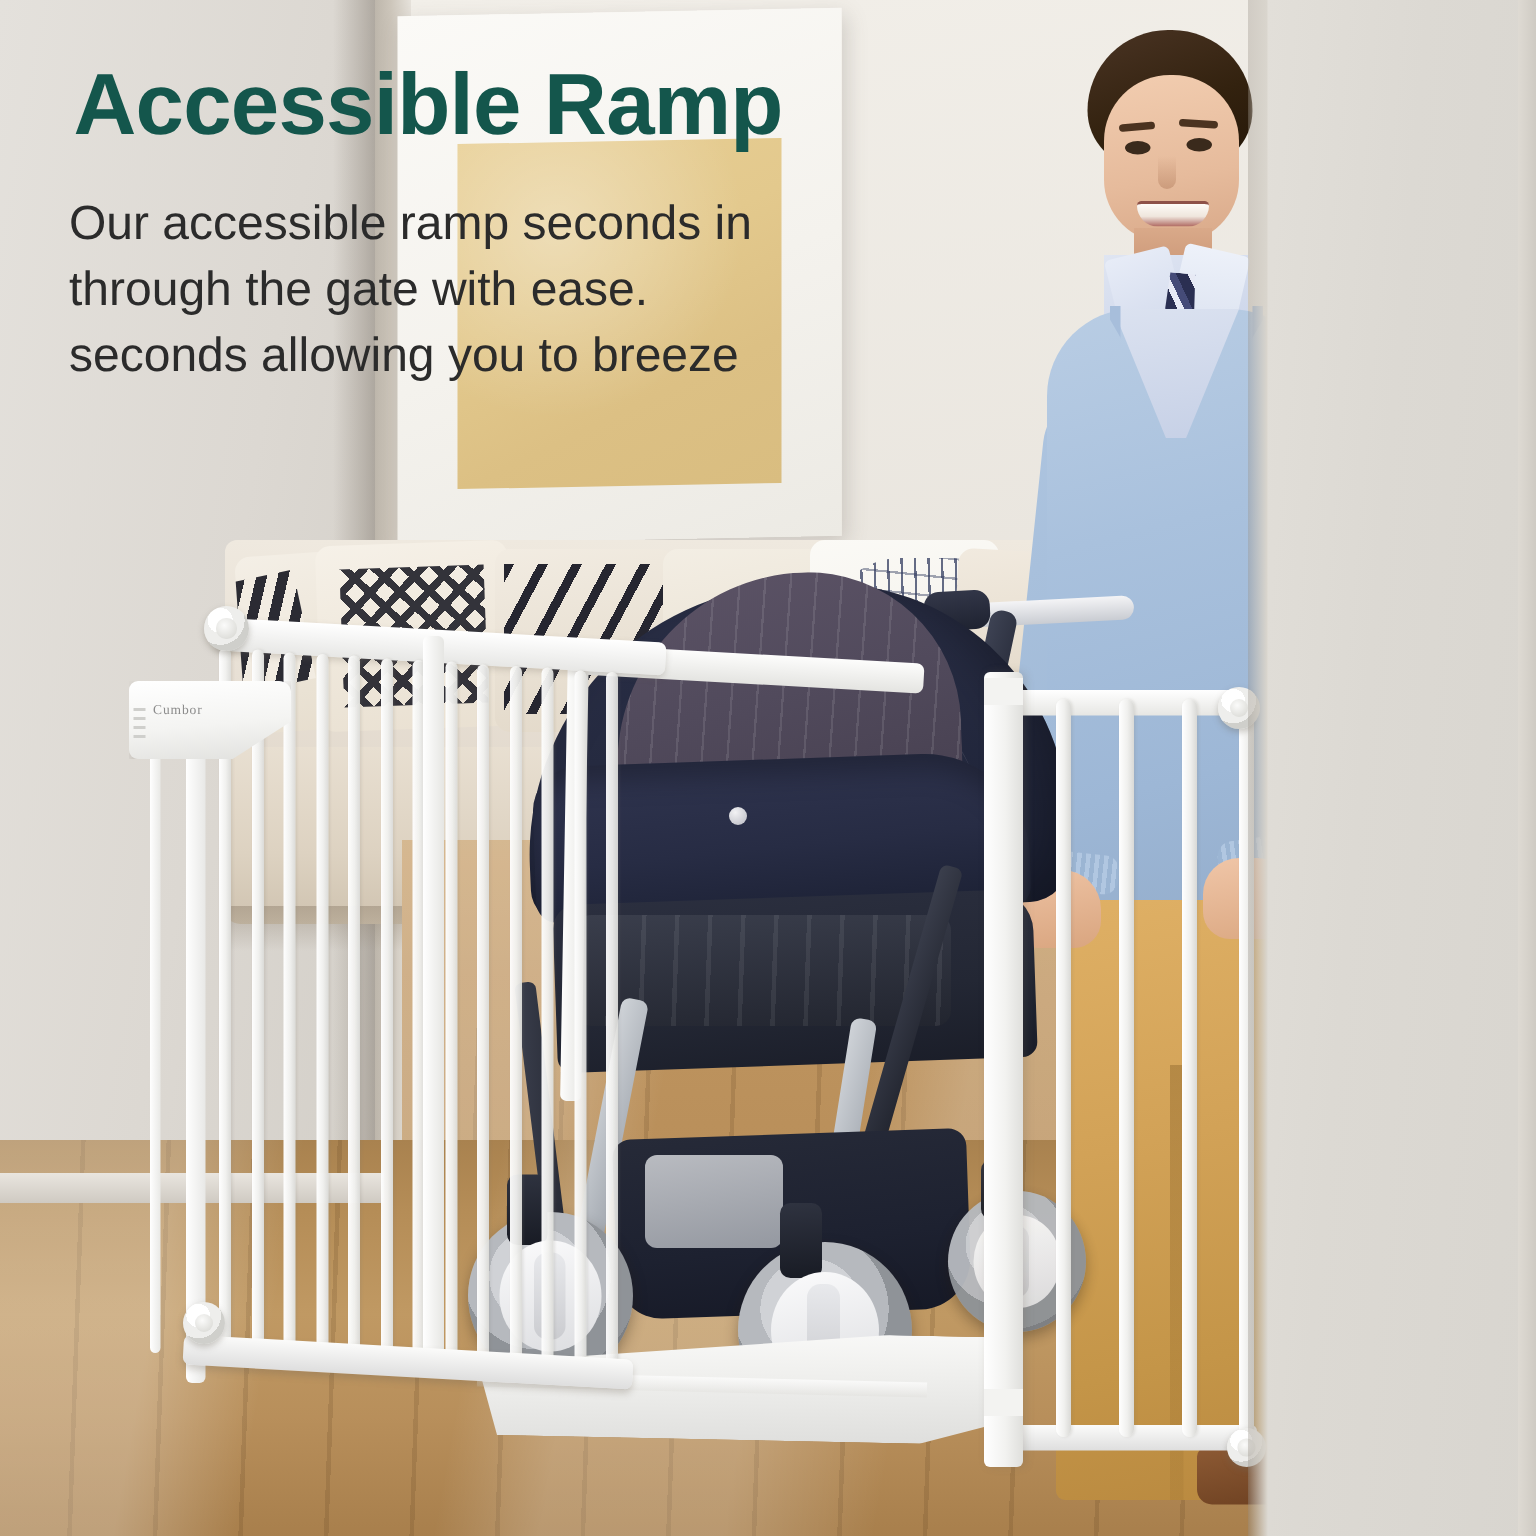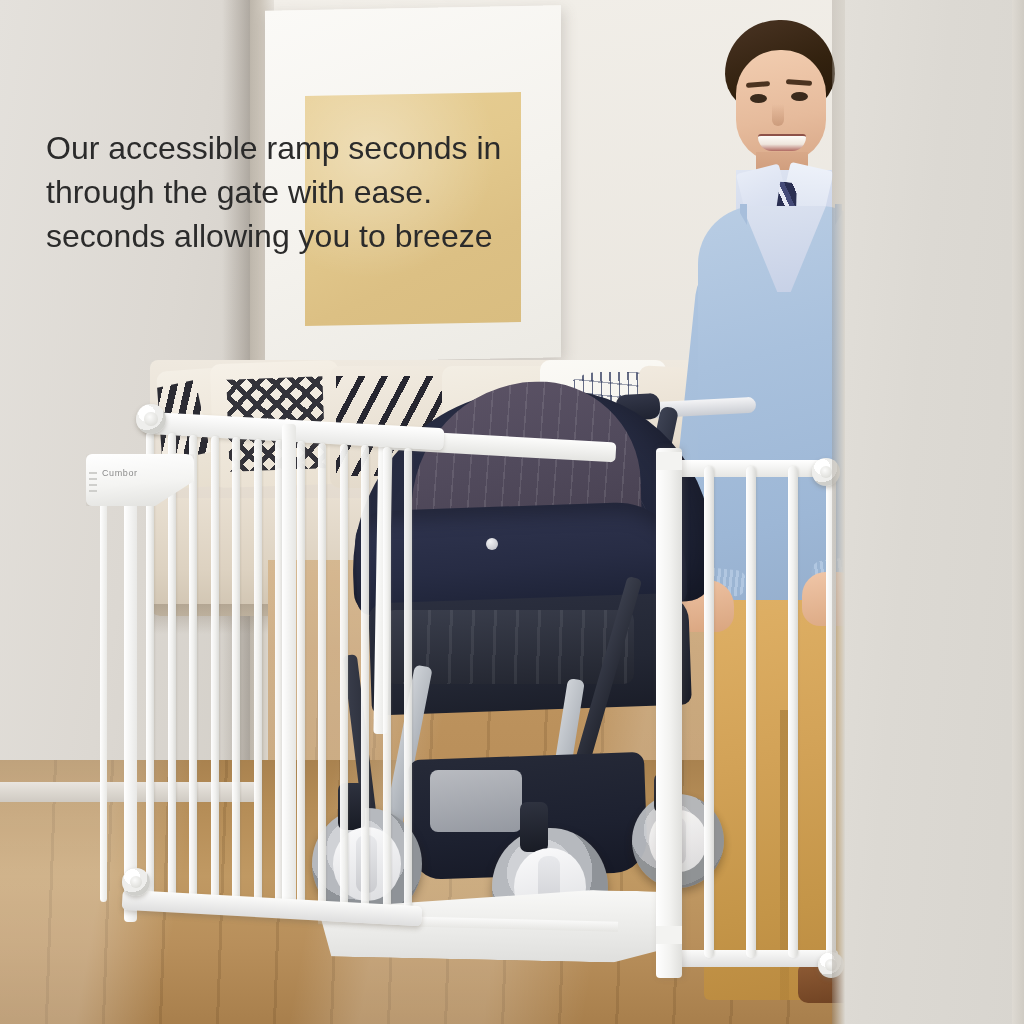--- a/index.html
+++ b/index.html
@@ -317,21 +317,21 @@
   .latch-housing{
     position:absolute;left:0px;top:56px;width:108px;height:52px;
     background:linear-gradient(175deg,#ffffff 0%,#f4f4f2 55%,#e1e1de 100%);
     border-radius:6px 8px 18px 6px;
     clip-path:polygon(0 0,100% 0,100% 52%,64% 100%,0 100%);
     box-shadow:2px 3px 7px rgba(110,102,92,.30);
   }
   .latch-logo{
     position:absolute;left:16px;top:14px;
     font-size:9px;letter-spacing:.6px;color:#8c8c8c;
-    font-family:Liberation Sans, sans-serif;
+    font-family:Liberation Serif, serif;
   }
   .latch-slots{
     position:absolute;left:3px;top:18px;width:8px;height:22px;
     background:repeating-linear-gradient(180deg,#cfcfcc 0 2px,rgba(0,0,0,0) 2px 6px);
   }
   .latch-stem{
     position:absolute;left:14px;top:104px;width:7px;height:400px;
     background:linear-gradient(90deg,#ffffff,#e9e9e6);border-radius:4px;
   }
 
@@ -545,19 +545,20 @@
     <div class="ext-post-notch-t"></div>
     <div class="ext-post-notch-b"></div>
     <div class="knob k3"></div>
     <div class="knob k4"></div>
   </div>
 
   <div class="doorjamb-right"></div>
   <div class="wall-right"></div>
   <div class="wall-right-edge"></div>
 
+  <div class="headline">Accessible Ramp</div>
   <div class="subtext">
     <div>Our accessible ramp seconds in</div>
     <div>through the gate with ease.</div>
     <div>seconds allowing you to breeze</div>
   </div>
 
 </div>
 
 </body></html>

